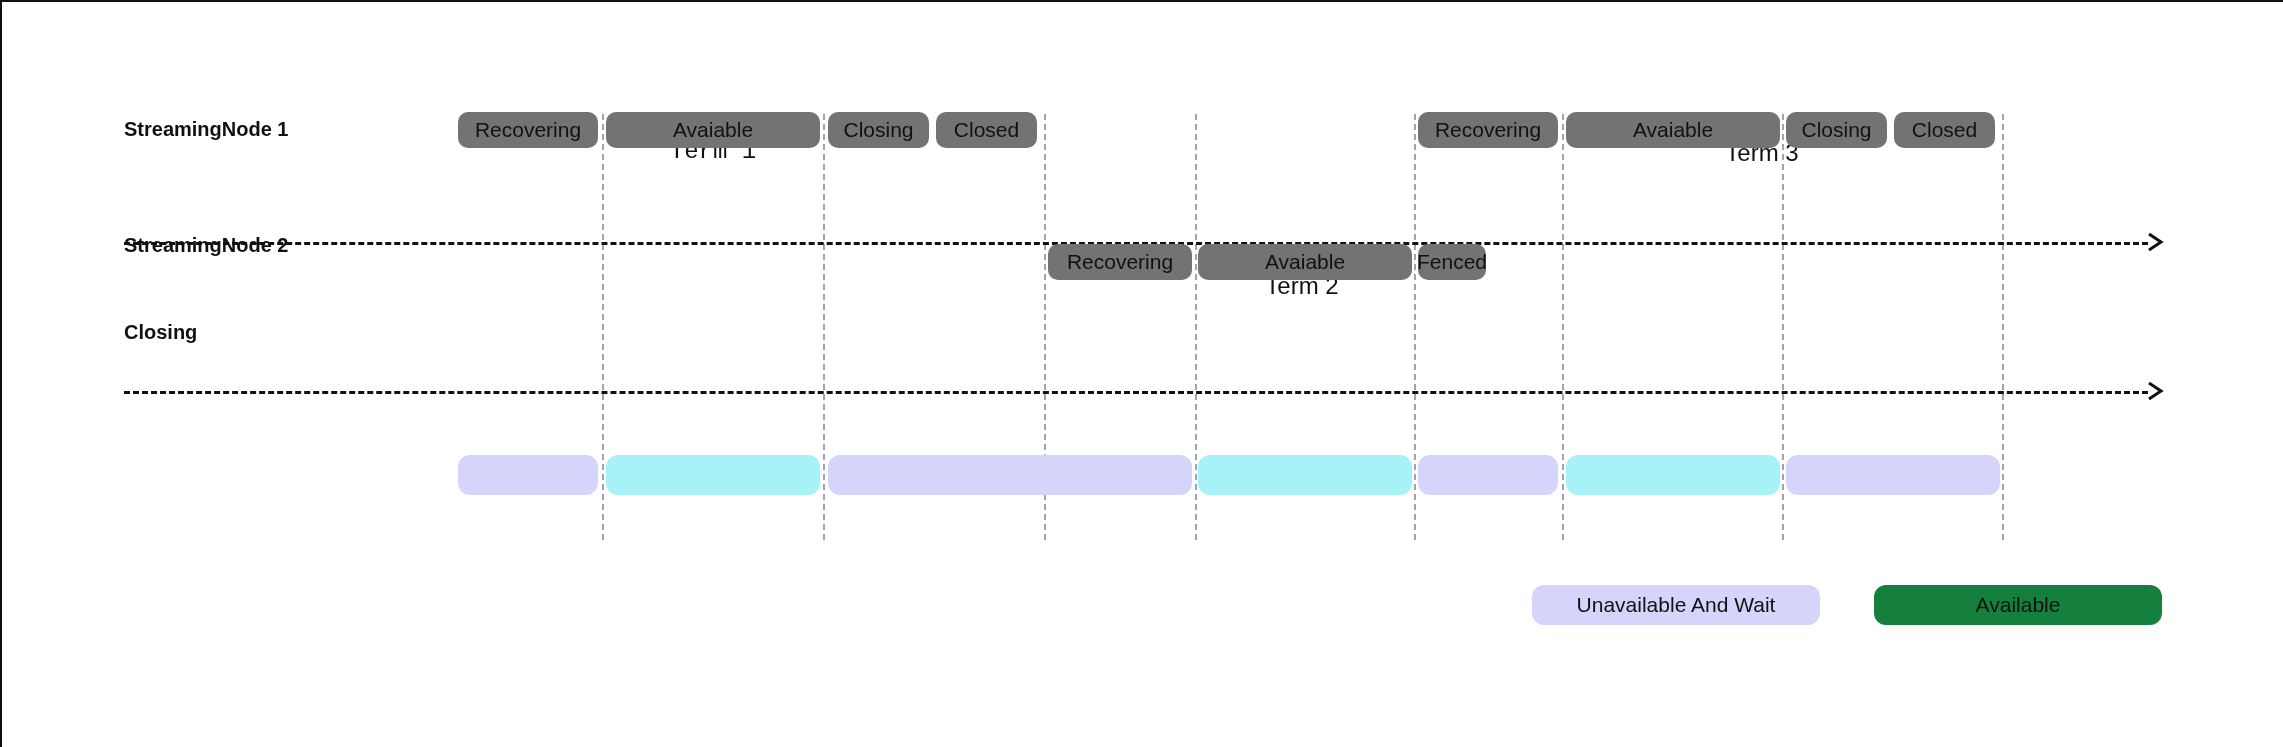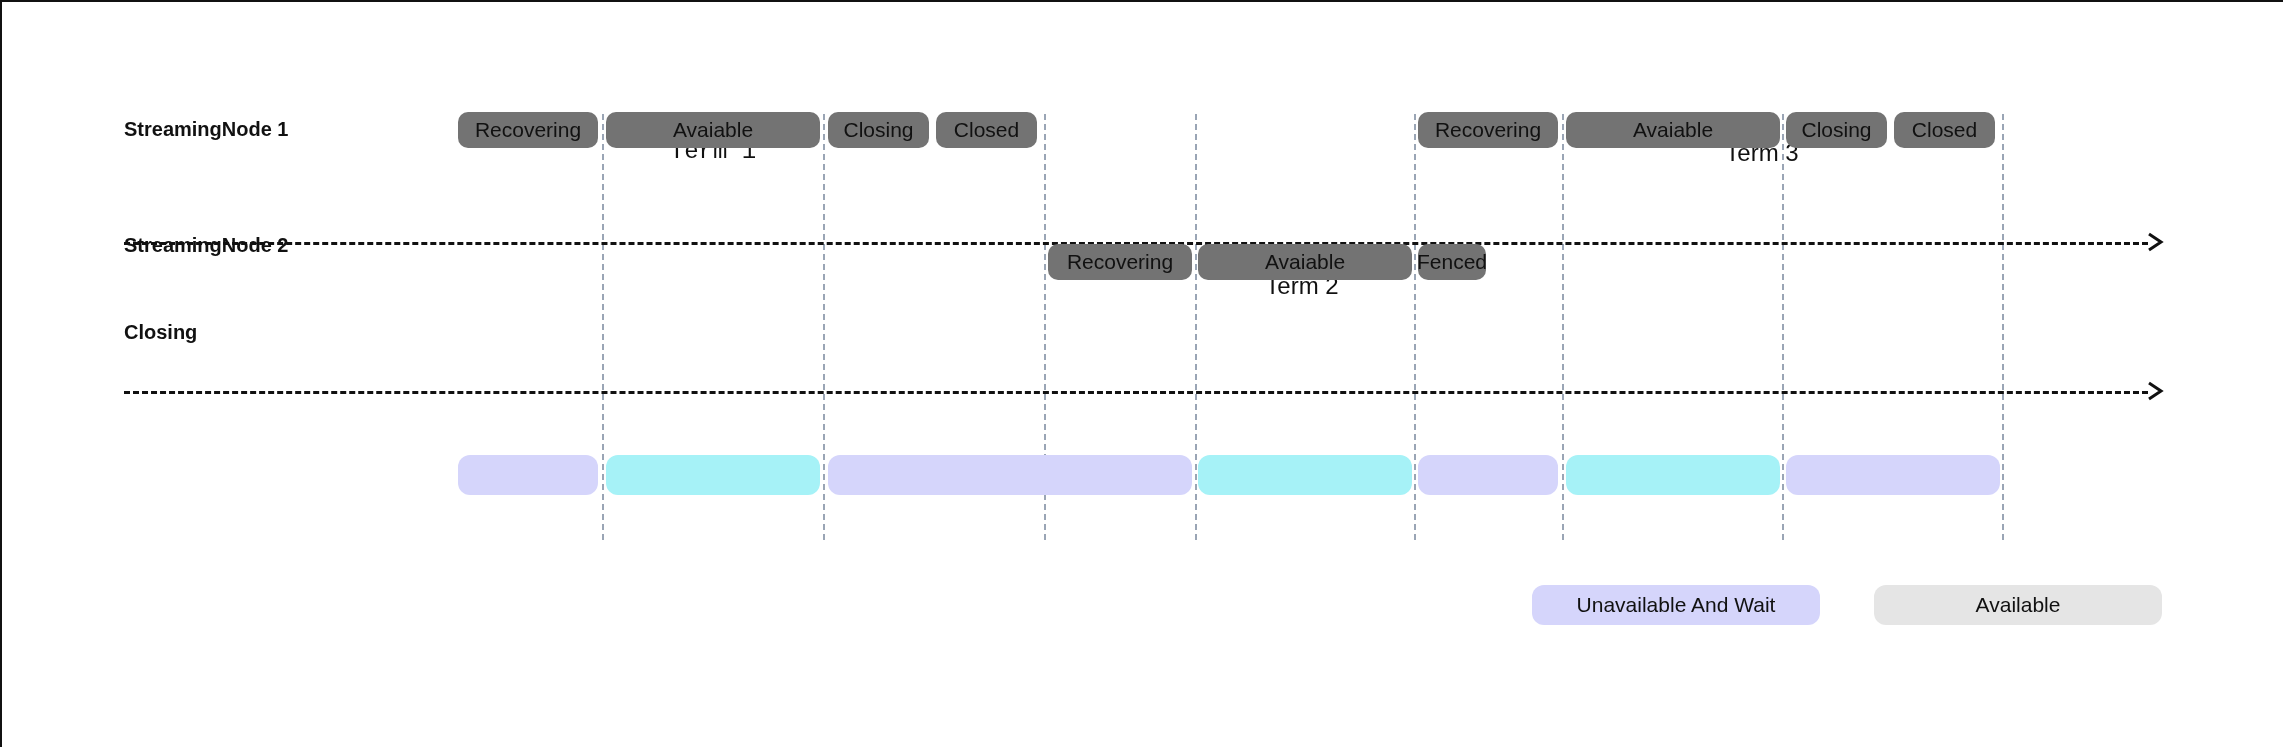--- a/index.html
+++ b/index.html
@@ -92,21 +92,21 @@
     border-radius: 12px;
     display: flex;
     align-items: center;
     justify-content: center;
     font-size: 21px;
     color: #111111;
     white-space: nowrap;
     box-sizing: border-box;
   }
   .legend-item.unavailable { background: #d5d5fb; }
-  .legend-item.available   { background: #e5e5e5; }
+  .legend-item.available   { background: #15803d; }
 </style>
 </head>
 <body>
 
 <div id="canvas">
 
   <div id="dividers-layer">
       <div class="vline" style="left: 600px; top: 112px; height: 426px;"></div>
       <div class="vline" style="left: 821px; top: 112px; height: 426px;"></div>
       <div class="vline" style="left: 1042px; top: 112px; height: 426px;"></div>

